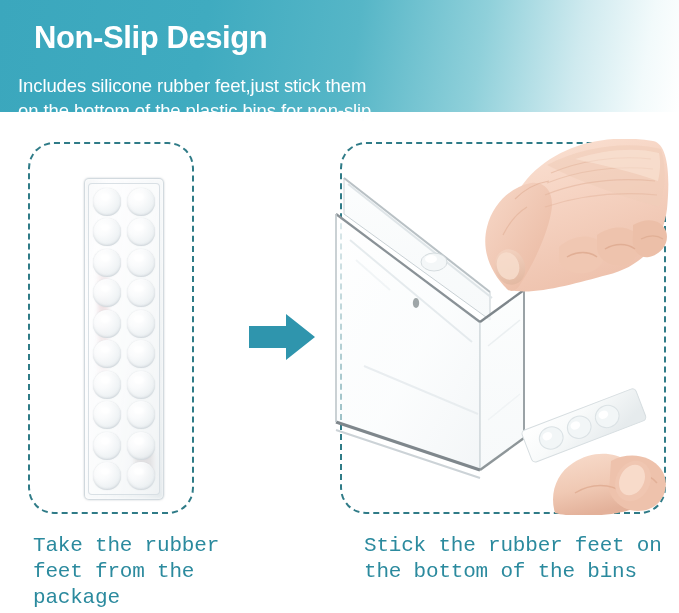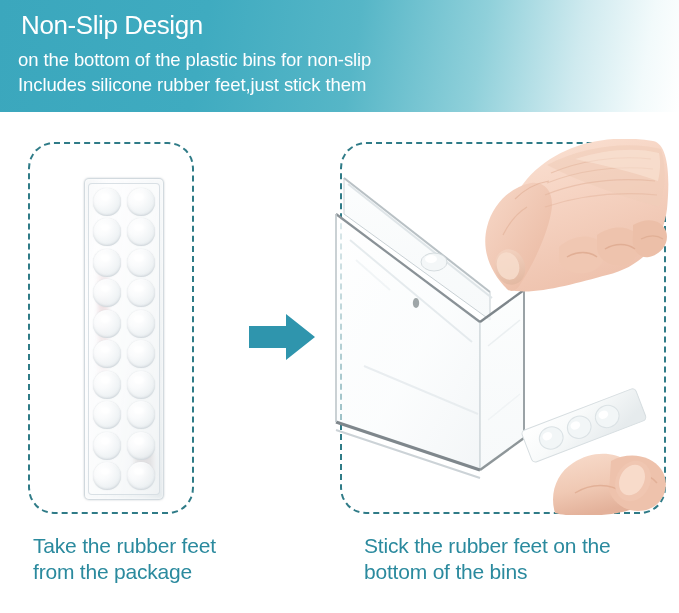--- a/index.html
+++ b/index.html
@@ -30,26 +30,26 @@
                 #f2fafb 94%,
                 #ffffff 100%);
   }
   .header-inner {
     position: absolute;
     left: 18px;
     top: 2px;
     width: 600px;
   }
   .header-title {
-    font-size: 26px;
-    font-weight: normal;
+    font-size: 31px;
+    font-weight: bold;
     color: #ffffff;
     letter-spacing: -0.4px;
     line-height: 40px;
-    margin: 3px;
+    margin: 16px;
     white-space: nowrap;
   }
   .header-sub {
     font-size: 18.5px;
     color: #fdfeff;
     line-height: 24.5px;
     margin: 0;
     letter-spacing: -0.1px;
     white-space: nowrap;
   }
@@ -65,20 +65,21 @@
   .panel-left  { left: 28px;  top: 142px; width: 166px; height: 372px; }
   .panel-right { left: 340px; top: 142px; width: 326px; height: 372px; }
 
   
   .caption {
     position: absolute;
     color: #2b8a9e;
     font-size: 21px;
     line-height: 26px;
     letter-spacing: -0.2px;
+    font-family: Liberation Mono, monospace;
   }
   .caption-left  { left: 33px;  top: 533px; width: 220px; }
   .caption-right { left: 364px; top: 533px; width: 300px; }
 
   
   .arrow-wrap {
     position: absolute;
     left: 249px;
     top: 312px;
     width: 66px;
@@ -205,22 +206,22 @@
     height: 130px;
   }
   svg { display: block; }
 </style>
 </head>
 <body>
 
 <div class="header-band">
   <div class="header-inner">
     <div class="header-title">Non-Slip Design</div>
+    <div class="header-sub">Includes silicone rubber feet,just stick them</div>
     <div class="header-sub">on the bottom of the plastic bins for non-slip</div>
-    <div class="header-sub">Includes silicone rubber feet,just stick them</div>
   </div>
 </div>
 
 <div class="panel panel-left"></div>
 
 <div class="pack">
   <div class="pack-shell"></div>
   <div class="pack-lip"></div>
   <div class="pack-tint"></div>
   <div class="pack-tint2"></div>

